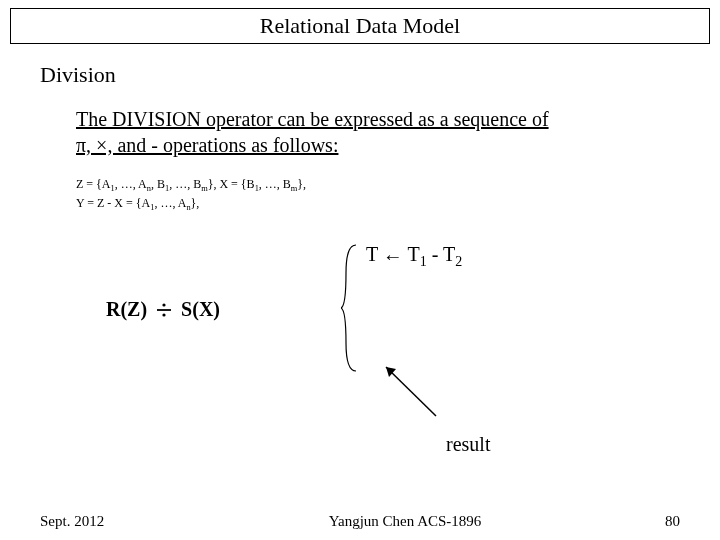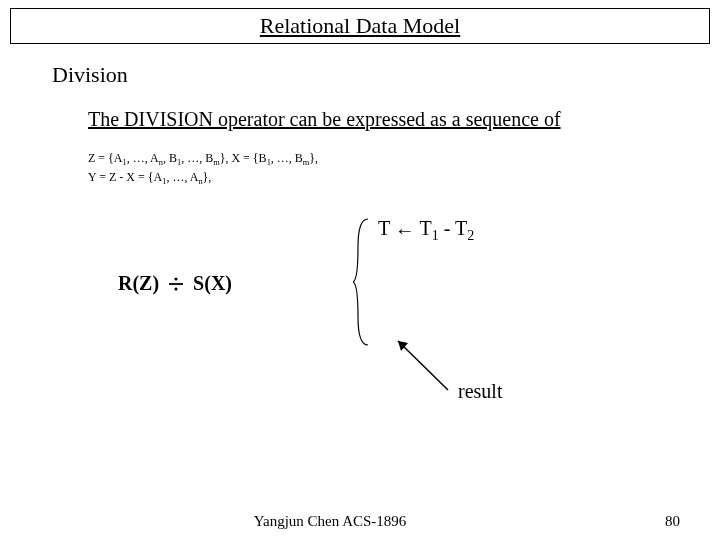--- a/index.html
+++ b/index.html
@@ -12,24 +12,23 @@
     color: #000;
     position: relative;
     overflow: hidden;
   }
   .title-bar {
     border: 1px solid #000;
     margin: 8px 10px 0 10px;
     padding: 4px 0;
     text-align: center;
     font-size: 22px;
-    text-decoration: underline;
   }
   .content {
-    padding: 18px 40px 0 52px;
+    padding: 18px 40px 0 40px;
   }
   .section-heading {
     font-size: 22px;
     margin-bottom: 18px;
   }
   .body-text {
     font-size: 20px;
     margin: 0 0 18px 36px;
     line-height: 1.3;
     text-decoration: underline;
@@ -72,21 +71,21 @@
     white-space: nowrap;
   }
   .arrow-result {
     position: absolute;
     left: 290px;
     top: 118px;
   }
   .result-label {
     position: absolute;
     left: 370px;
-    top: 163px;
+    top: 190px;
     font-size: 20px;
   }
   sub { font-size: 0.7em; }
   .footer {
     position: absolute;
     bottom: 10px;
     left: 0;
     right: 0;
     padding: 0 40px;
     font-size: 15px;
@@ -103,20 +102,21 @@
 
 <div class="title-bar">
   <span>Relational Data Model</span>
 </div>
 
 <div class="content">
   <div class="section-heading">Division</div>
 
   <div class="body-text">
     <span>The DIVISION operator can be expressed as a sequence of</span><br>
+    <span>π, ×, and - operations as follows:</span>
   </div>
 
   <div class="eq-block">
     <span>Z = {A</span><sub>1</sub><span>, …, A</span><sub>n</sub><span>, B</span><sub>1</sub><span>, …, B</span><sub>m</sub><span>}, X = {B</span><sub>1</sub><span>, …, B</span><sub>m</sub><span>},</span><br>
     <span>Y = Z - X = {A</span><sub>1</sub><span>, …, A</span><sub>n</sub><span>},</span>
   </div>
 
   <div class="formula-area">
     <div class="lhs">
       <span>R(Z)</span>
@@ -146,15 +146,16 @@
       <svg width="80" height="60" viewBox="0 0 80 60">
         <line x1="70" y1="55" x2="20" y2="6" stroke="#000" stroke-width="1.5"></line>
         <polygon points="20,6 30,8 23,16" fill="#000"></polygon>
       </svg>
     </div>
     <div class="result-label">result</div>
   </div>
 </div>
 
 <div class="footer">
+  <div class="footer-left">Sept. 2012</div>
   <div class="footer-center">Yangjun Chen       ACS-1896</div>
   <div class="footer-right">80</div>
 </div>
 
 </body></html>

